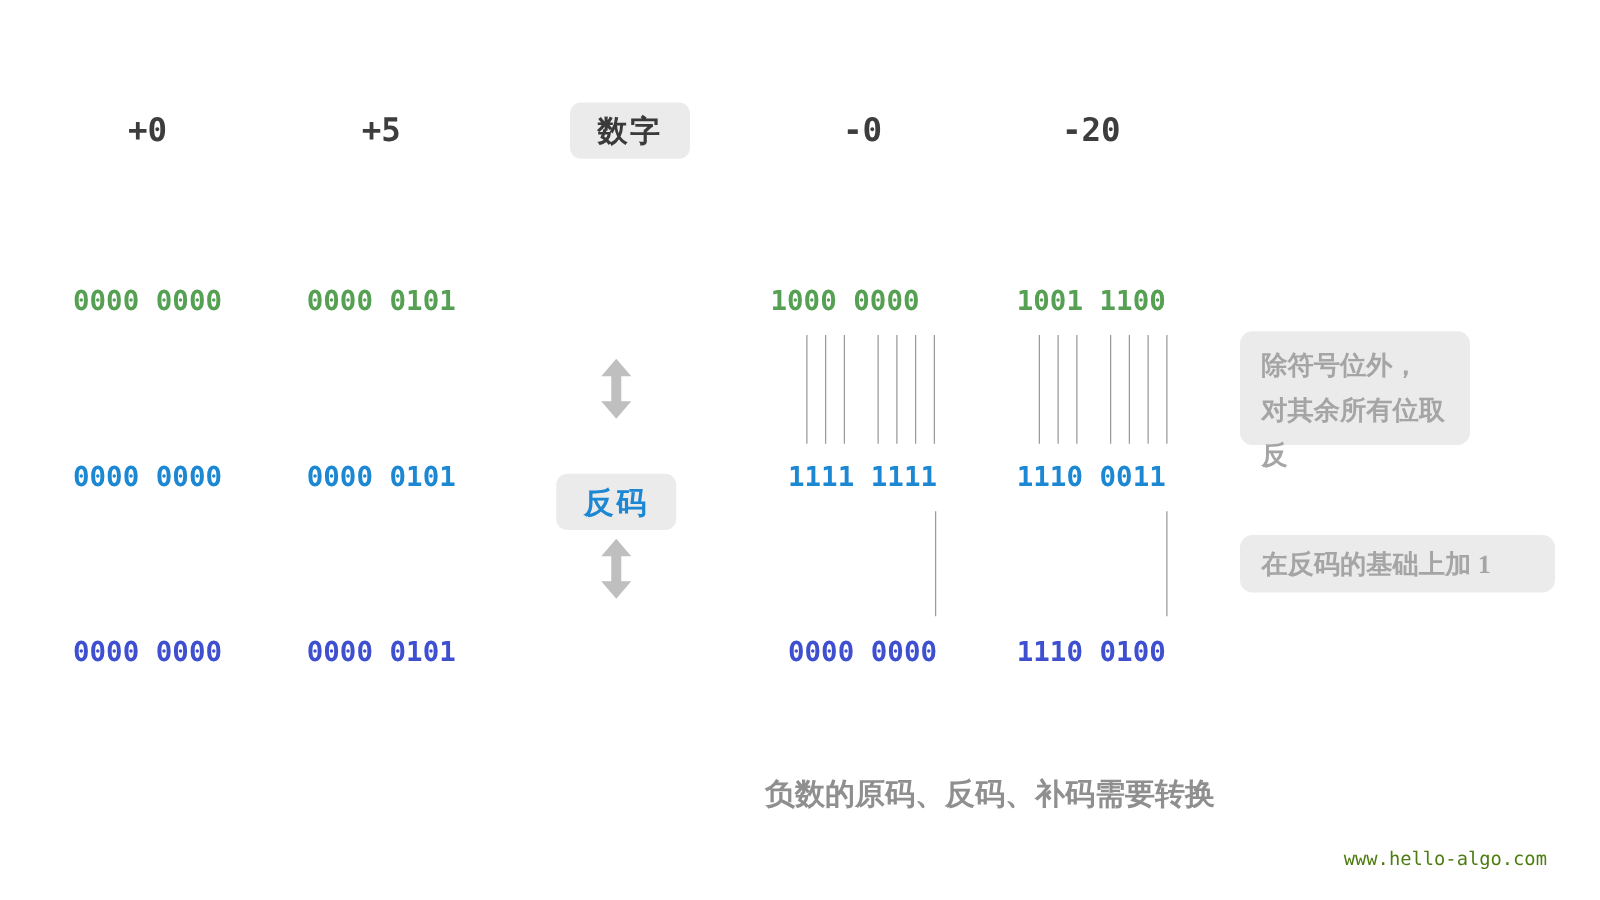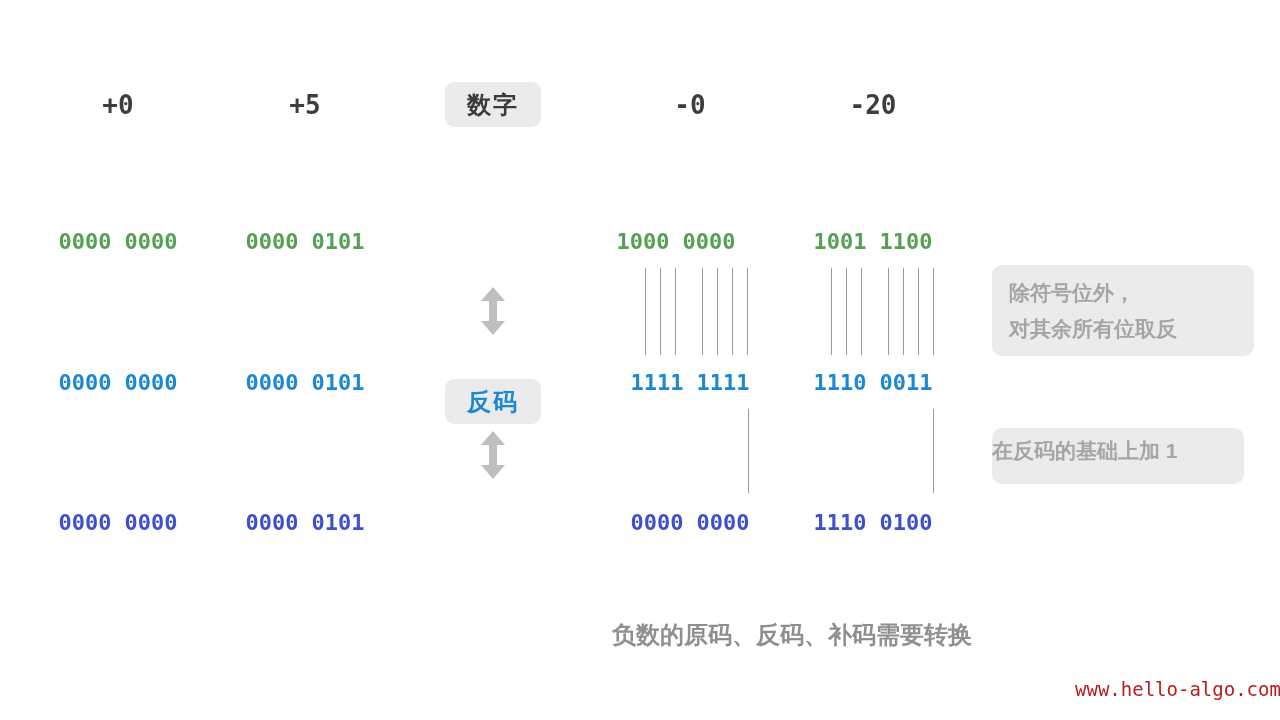--- a/index.html
+++ b/index.html
@@ -19,37 +19,37 @@
   }
   .green{color:#56a054;}
   .blue{color:#1c87d2;}
   .indigo{color:#3e4fd0;}
   .pill{
     position:absolute;left:445px;width:96px;height:45px;
     background:#ebebeb;border-radius:9px;
     display:flex;align-items:center;justify-content:center;
     font-weight:bold;font-size:24px;letter-spacing:2px;
   }
-  .pill.dark{color:#3a3a3a;}
+  .pill.dark{color:#3a3a3a;margin-left:11px;}
   .arrow{position:absolute;left:480px;width:26px;height:48px;}
   .tick{position:absolute;width:1px;background:#9a9a9a;top:268px;height:87px;}
   .longline{position:absolute;width:1px;background:#9a9a9a;top:409px;height:84px;}
   .note{
     position:absolute;background:#ebebeb;border-radius:10px;
     color:#a5a5a5;font-weight:bold;font-size:21px;box-sizing:border-box;
   }
-  .note1{left:992px;top:265px;width:262px;height:91px;padding:10px 0 16px 17px;line-height:36px;}
-  .note2{left:992px;top:428px;width:252px;height:56px;line-height:46px;white-space:pre;}
+  .note1{left:992px;top:265px;width:184px;height:91px;padding:10px 0 16px 17px;line-height:36px;}
+  .note2{left:992px;top:428px;width:252px;height:46px;line-height:46px;padding-left:17px;white-space:pre;font-family:Liberation Serif, serif;}
   .caption{
     position:absolute;top:619px;color:#8f8f8f;font-weight:bold;font-size:24px;white-space:pre;
   }
   .watermark{
-    position:absolute;left:1075px;top:678px;width:170px;text-align:right;
+    position:absolute;left:1075px;top:678px;width:170px;
     font-family:"DejaVu Sans Mono","Liberation Mono",monospace;
-    font-size:19px;color:#b91c1c;white-space:pre;
+    font-size:15px;color:#4d7c0f;white-space:pre;
   }
 </style>
 </head>
 <body>
 
 <div class="canvas">
 
   <div class="hdr" style="left:53px;top:90px">+0</div>
   <div class="hdr" style="left:240px;top:90px">+5</div>
   <div class="hdr" style="left:625px;top:90px">-0</div>

